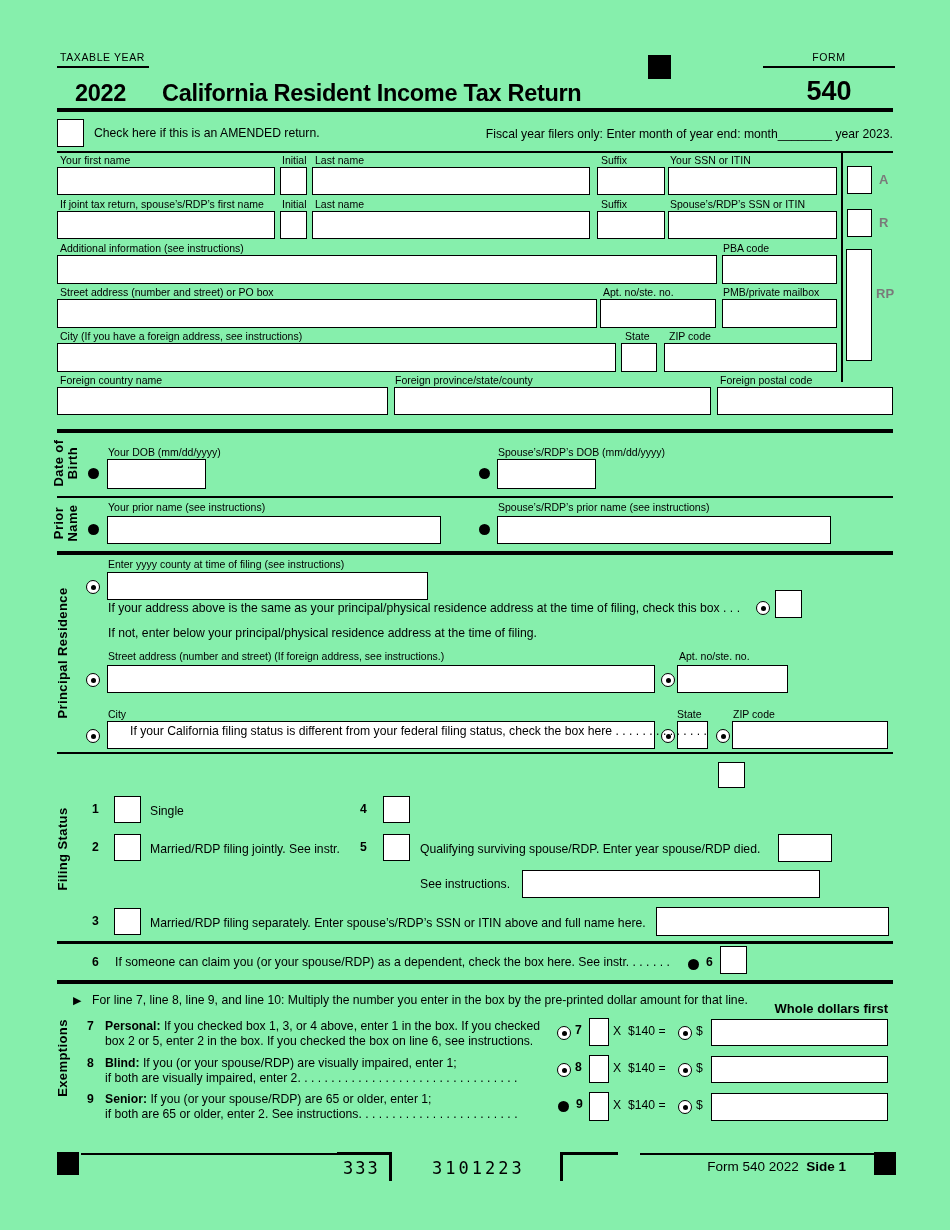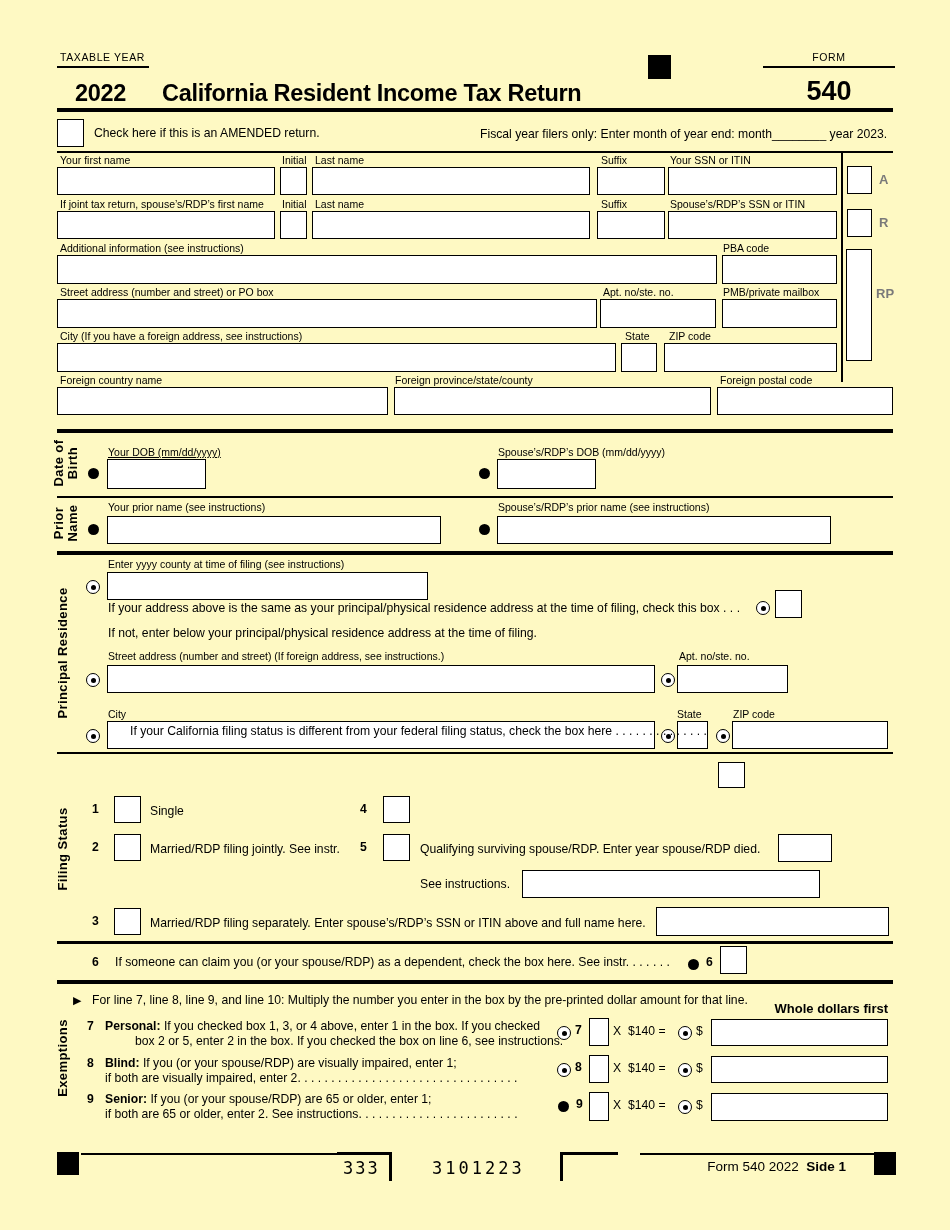--- a/index.html
+++ b/index.html
@@ -1,16 +1,16 @@
 <!DOCTYPE html>
 <html><head>
 <meta charset="utf-8">
 <style>
   html,body{margin:0;padding:0;background:#fff;}
-  .page{position:relative;width:950px;height:1230px;background:#fef9c3;color:#000;
+  .page{position:relative;width:950px;height:1230px;background:#86efac;color:#000;
         font-family:"Liberation Sans",sans-serif;overflow:hidden;}
   .abs{position:absolute;white-space:nowrap;}
   .sl{font-size:10.5px;line-height:1.1;}
   .tx{font-size:12.2px;line-height:1.25;}
   .b{font-weight:bold;}
   .fb{position:absolute;border:1.6px solid #000;background:#fff;box-sizing:border-box;}
   .cb{position:absolute;border:1.9px solid #000;background:#fff;box-sizing:border-box;}
   .ln{position:absolute;background:#000;}
   .sq{position:absolute;background:#000;}
   .radio{position:absolute;width:14px;height:14px;border:1.7px solid #000;border-radius:50%;box-sizing:border-box;background:#fff;}
@@ -37,21 +37,21 @@
   <div class="ln" style="left:763px;top:66px;width:132px;height:1.5px;"></div>
 
   <div class="abs title" style="left:75px;top:80px;">2022</div>
   <div class="abs title" style="left:162px;top:80px;">California Resident Income Tax Return</div>
   <div class="abs b" style="left:763px;top:76px;width:132px;text-align:center;font-size:27px;">540</div>
 
   <div class="ln" style="left:57px;top:108px;width:836px;height:4px;"></div>
 
   <div class="cb" style="left:57px;top:119px;width:27px;height:28px;"></div>
   <div class="abs tx" style="left:94px;top:126px;">Check here if this is an AMENDED return.</div>
-  <div class="abs tx" style="left:480px;top:127px;width:413px;">Fiscal year filers only: Enter month of year end: month________ year 2023.</div>
+  <div class="abs tx" style="left:480px;top:127px;width:413px;text-align:right;">Fiscal year filers only: Enter month of year end: month________ year 2023.</div>
 
   <div class="ln" style="left:57px;top:151px;width:836px;height:1.5px;"></div>
   <div class="ln" style="left:841px;top:151px;width:1.5px;height:231px;"></div>
 
   <div class="abs sl" style="left:60px;top:155px;">Your first name</div>
   <div class="abs sl" style="left:282px;top:155px;">Initial</div>
   <div class="abs sl" style="left:315px;top:155px;">Last name</div>
   <div class="abs sl" style="left:601px;top:155px;">Suffix</div>
   <div class="abs sl" style="left:670px;top:155px;">Your SSN or ITIN</div>
   <div class="fb" style="left:57px;top:167px;width:218px;height:28px;"></div>
@@ -102,21 +102,21 @@
   <div class="fb" style="left:57px;top:387px;width:331px;height:28px;"></div>
   <div class="fb" style="left:394px;top:387px;width:317px;height:28px;"></div>
   <div class="fb" style="left:717px;top:387px;width:176px;height:28px;"></div>
 
   <div class="ln" style="left:57px;top:429px;width:836px;height:4px;"></div>
 
   <div class="vl" style="left:52px;top:495px;width:64px;">
     <span>Date of</span><br>
     <span>Birth</span>
   </div>
-  <div class="abs sl" style="left:108px;top:447px;text-decoration:underline;">Your DOB (mm/dd/yyyy)</div>
+  <div class="abs sl" style="left:108px;top:447px;">Your DOB (mm/dd/yyyy)</div>
   <span class="bdot" style="left:88px;top:468px;"></span>
   <div class="fb" style="left:107px;top:459px;width:99px;height:30px;"></div>
   <div class="abs sl" style="left:498px;top:447px;">Spouse’s/RDP’s DOB (mm/dd/yyyy)</div>
   <span class="bdot" style="left:479px;top:468px;"></span>
   <div class="fb" style="left:497px;top:459px;width:99px;height:30px;"></div>
   <div class="ln" style="left:57px;top:496px;width:836px;height:2px;"></div>
 
   <div class="vl" style="left:52px;top:550px;width:54px;">
     <span>Prior</span><br>
     <span>Name</span>
@@ -212,21 +212,21 @@
   <div class="ln" style="left:57px;top:980px;width:836px;height:3.5px;"></div>
 
   <div class="vl" style="left:56px;top:1133px;width:150px;">Exemptions</div>
 
   <div class="abs" style="left:73px;top:994px;font-size:11px;">▶</div>
   <div class="abs tx" style="left:92px;top:993px;">For line 7, line 8, line 9, and line 10: Multiply the number you enter in the box by the pre-printed dollar amount for that line.</div>
   <div class="abs b" style="left:710px;top:1001px;width:178px;text-align:right;font-size:13px;">Whole dollars first</div>
 
   <div class="abs tx b" style="left:87px;top:1019px;">7</div>
   <div class="abs tx" style="left:105px;top:1019px;"><span class="b">Personal:</span>&nbsp;<span>If you checked box 1, 3, or 4 above, enter 1 in the box. If you checked</span></div>
-  <div class="abs tx" style="left:105px;top:1034px;margin-left:30px;">box 2 or 5, enter 2 in the box. If you checked the box on line 6, see instructions.</div>
+  <div class="abs tx" style="left:105px;top:1034px;">box 2 or 5, enter 2 in the box. If you checked the box on line 6, see instructions.</div>
   <span class="radio" style="left:557px;top:1026px;">
       <span class="rdot"></span>
     </span>
   <div class="abs tx b" style="left:575px;top:1023px;">7</div>
   <div class="fb" style="left:589px;top:1018px;width:20px;height:28px;"></div>
   <div class="abs tx pre" style="left:613px;top:1024px;">X  $140 =</div>
   <span class="radio" style="left:678px;top:1026px;">
       <span class="rdot"></span>
     </span>
   <div class="abs tx" style="left:696px;top:1024px;">$</div>

